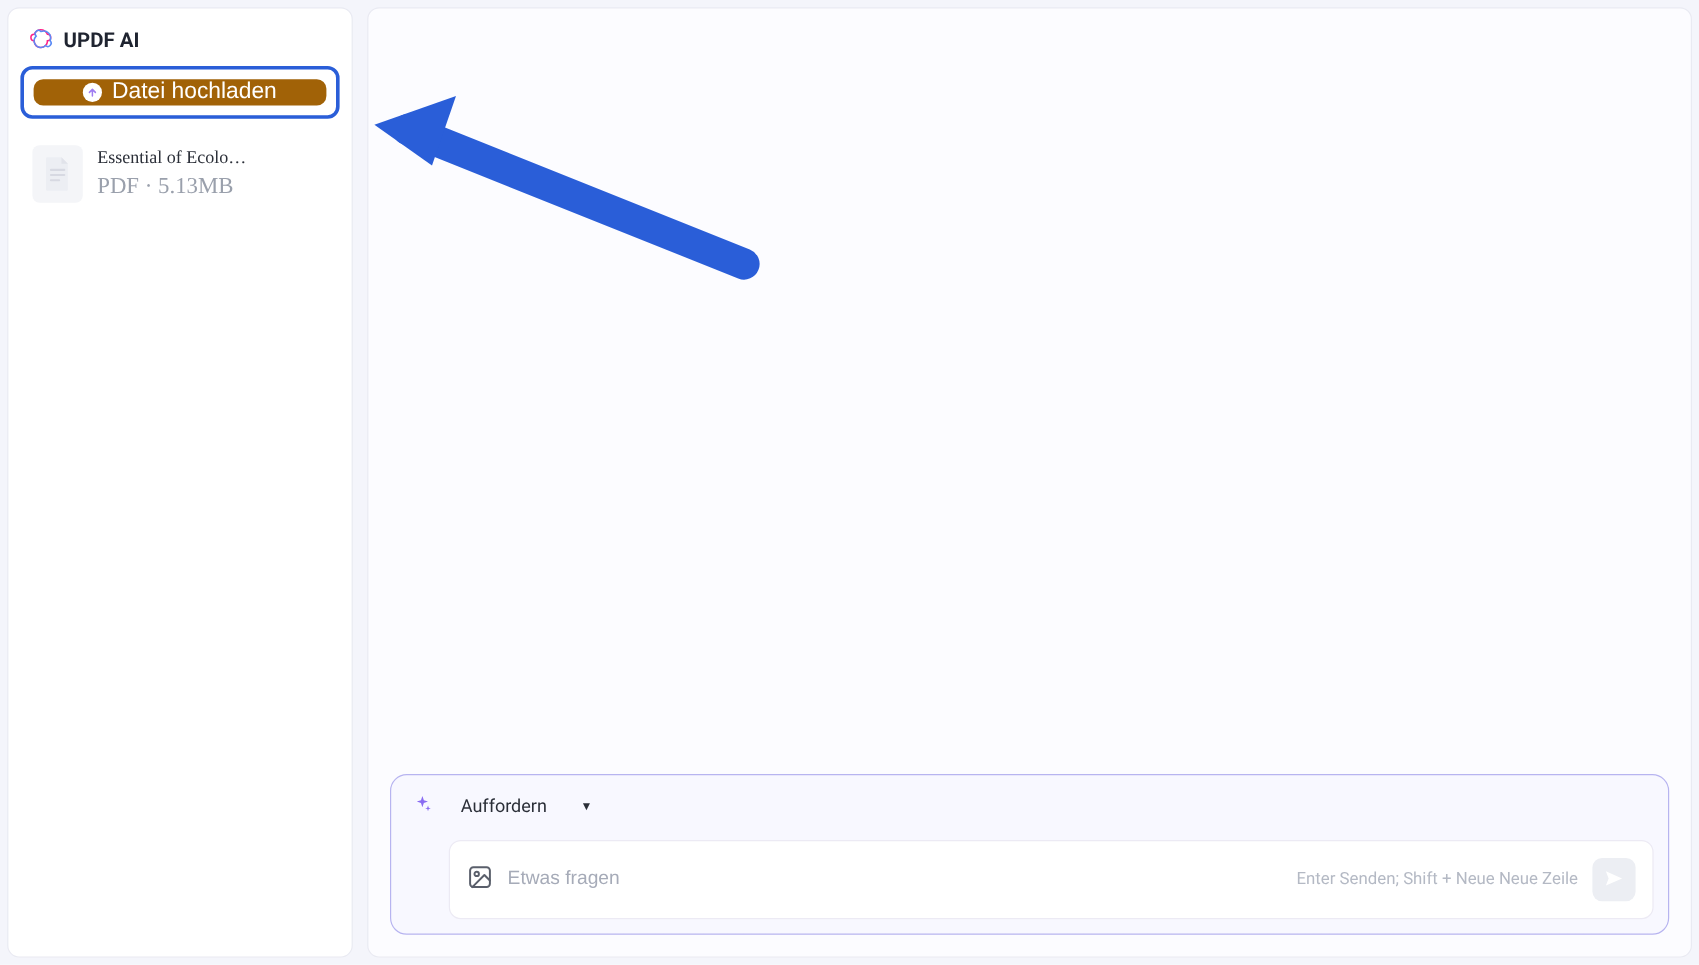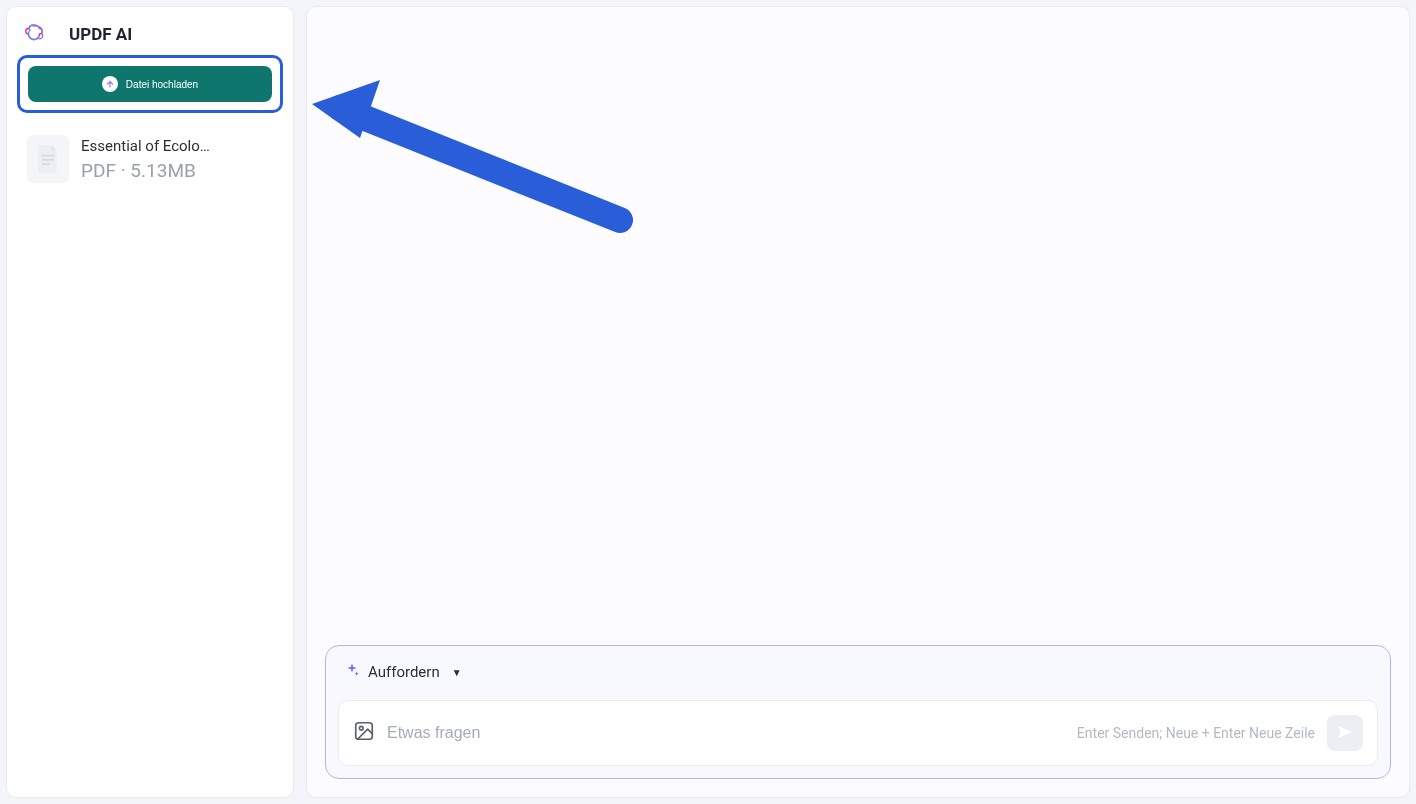--- a/index.html
+++ b/index.html
@@ -21,45 +21,45 @@
     background: #ffffff;
     border: 1px solid #e9eaf2;
     border-radius: 10px;
     padding: 10px 10px;
     display: flex;
     flex-direction: column;
   }
   .sidebar-header {
     display: flex;
     align-items: center;
-    gap: 24px;
+    gap: 8px;
     padding: 6px 6px 10px 6px;
   }
   .app-logo {
     width: 22px; height: 22px;
   }
   .app-title {
     font-size: 17px;
     font-weight: 700;
     color: #1f2430;
   }
   .upload-highlight {
     border: 3px solid #2a5ed8;
     border-radius: 10px;
     padding: 8px;
     margin-bottom: 10px;
   }
   .upload-btn {
     width: 100%;
-    background: #0f766e;
+    background: #a16207;
     color: #fff;
     border: none;
     border-radius: 8px;
-    padding: 10px 0;
-    font-size: 10px;
+    padding: 0 0;
+    font-size: 19px;
     font-weight: 500;
     display: flex;
     align-items: center;
     justify-content: center;
     gap: 8px;
     cursor: pointer;
   }
   .upload-btn .up-icon {
     width: 16px; height: 16px;
     border-radius: 50%;
@@ -68,20 +68,21 @@
   }
   .upload-btn .up-icon svg { width: 10px; height: 10px; }
 
   .file-item {
     display: flex;
     align-items: center;
     gap: 12px;
     padding: 12px 10px;
     border-radius: 10px;
     cursor: pointer;
+    font-family: Liberation Serif, serif;
   }
   .file-thumb {
     width: 42px; height: 48px;
     background: #f4f5f8;
     border-radius: 6px;
     display:flex; align-items:center; justify-content:center;
   }
   .file-thumb svg { width: 26px; height: 30px; }
   .file-meta { display:flex; flex-direction:column; gap:4px; overflow:hidden;}
   .file-name {
@@ -136,34 +137,35 @@
   
   .prompt-wrap {
     margin: 0 18px 18px 18px;
     border: 1.5px solid #b7b4f0;
     border-radius: 14px;
     background: linear-gradient(#f8f8ff, #f8f8ff);
     padding: 12px 12px;
     display:flex; flex-direction:column; gap:14px;
   }
   .prompt-head {
-    display:flex; align-items:center; gap:8px;
+    display:flex; align-items:center; gap:24px;
     padding: 4px 6px;
   }
   .sparkle { color:#8a6df2; }
   .prompt-label { font-size:15px; color:#2b2f38; }
   .prompt-caret { color:#2b2f38; font-size:10px; margin-left:4px;}
   .input-row {
     background:#fff;
     border:1px solid #eceaf4;
     border-radius:10px;
     display:flex;
     align-items:center;
     padding: 14px 14px;
     gap:12px;
+    margin-left:36px;
   }
   .img-icon { color:#5a5f6b; }
   .ask-input {
     flex:1;
     border:none;
     outline:none;
     font-size:16px;
     color:#2b2f38;
     background:transparent;
   }
@@ -251,21 +253,21 @@
     </div>
     <div class="input-row">
       <span class="img-icon">
         <svg width="22" height="22" viewBox="0 0 24 24" fill="none" stroke="currentColor" stroke-width="1.8" stroke-linecap="round" stroke-linejoin="round">
           <rect x="3" y="3" width="18" height="18" rx="3"></rect>
           <circle cx="9" cy="9" r="2"></circle>
           <path d="M21 15l-5-5L5 21"></path>
         </svg>
       </span>
       <input class="ask-input" type="text" placeholder="Etwas fragen" style="">
-      <span class="hint">Enter Senden; Neue + Enter Neue Zeile</span>
+      <span class="hint">Enter Senden; Shift + Neue Neue Zeile</span>
       <button class="send-btn">
         <span>
           <svg width="18" height="18" viewBox="0 0 24 24" fill="#ffffff">
               <path d="M3 20l18-8L3 4l3 8-3 8z"></path>
             </svg>
         </span>
       </button>
     </div>
   </div>
 </main>

